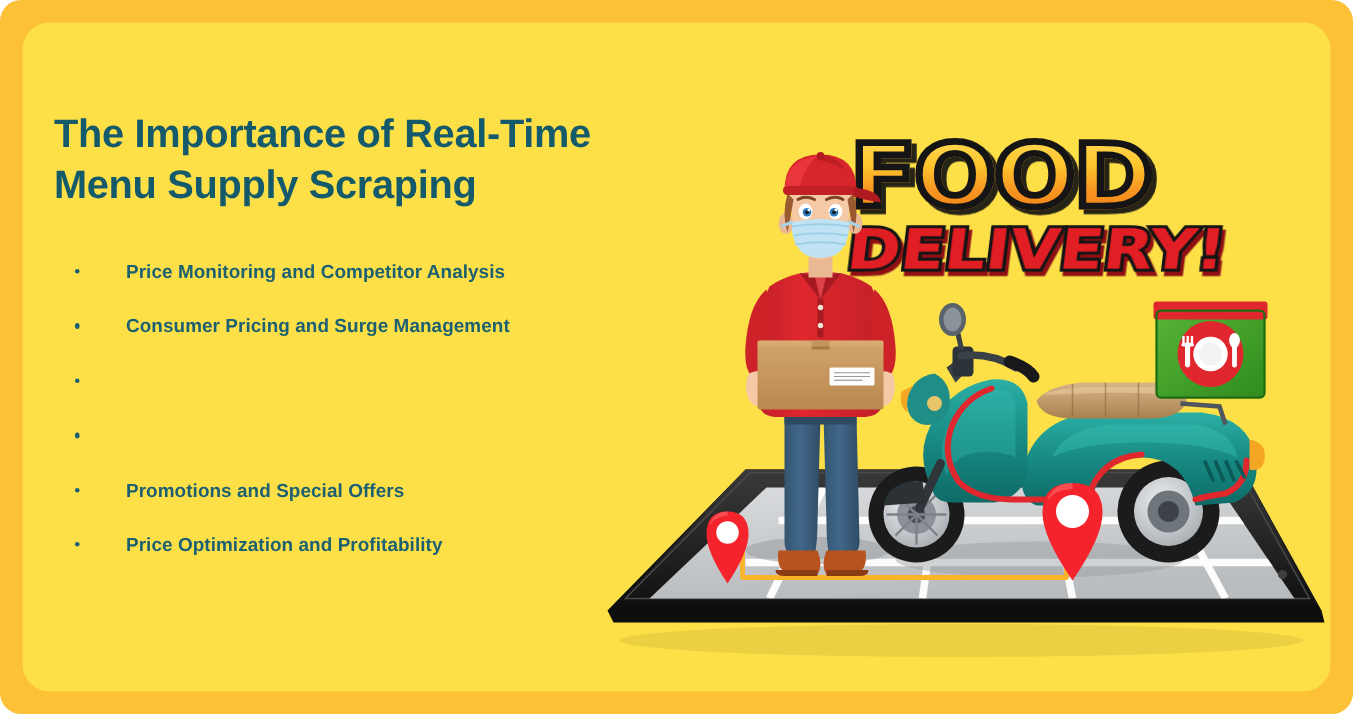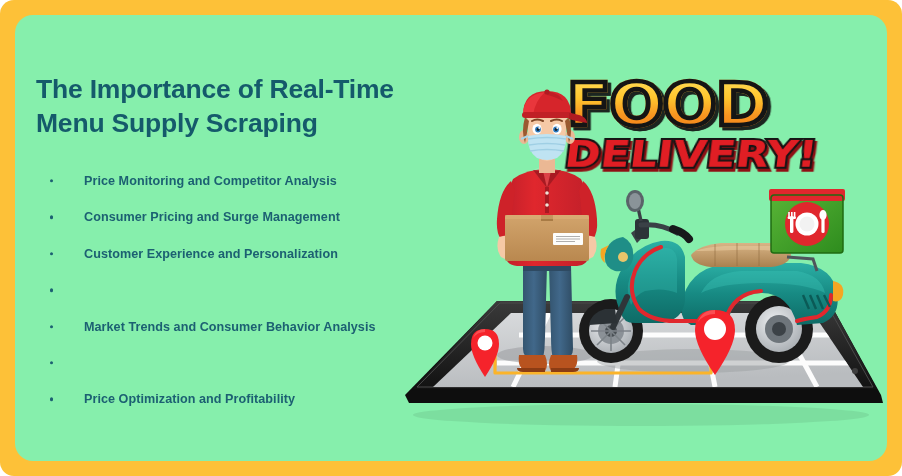--- a/index.html
+++ b/index.html
@@ -14,21 +14,21 @@
     position: relative;
     width: 902px; height: 476px;
     background: #FDC138;
     border-radius: 14px;
     overflow: hidden;
   }
   .inner-panel {
     position: absolute;
     left: 15px; top: 15px;
     width: 872px; height: 446px;
-    background: #86efac;
+    background: #fde047;
     border-radius: 18px;
     overflow: hidden;
   }
 
   
   .text-col {
     position: absolute;
     left: 21px; top: 58px;
     width: 430px;
   }
@@ -65,21 +65,21 @@
     color: #1C6072;
     font-size: 12.6px;
     font-weight: bold;
     letter-spacing: 0.05px;
     white-space: nowrap;
   }
 
   
   .art {
     position: absolute;
-    left: 370px; top: 4px;
+    left: 370px; top: 16px;
     width: 502px; height: 446px;
   }
 
   
   .wordart { position: absolute; left: 178px; top: 57px; width: 230px; height: 120px; }
   .wa-food, .wa-deliv {
     position: absolute;
     font-family: "DejaVu Sans", sans-serif;
     font-weight: bold;
     line-height: 1;
@@ -140,31 +140,27 @@
         <div class="bullet-row">
           <span class="bullet-dot"></span>
           <span class="bullet-text">Price Monitoring and Competitor Analysis</span>
         </div>
         <div class="bullet-row">
           <span class="bullet-dot"></span>
           <span class="bullet-text">Consumer Pricing and Surge Management</span>
         </div>
         <div class="bullet-row">
           <span class="bullet-dot"></span>
-          <span class="bullet-text">Customer Experience and Personalization</span>
-        </div>
-        <div class="bullet-row">
-          <span class="bullet-dot"></span>
-        </div>
-        <div class="bullet-row">
-          <span class="bullet-dot"></span>
-          <span class="bullet-text">Market Trends and Consumer Behavior Analysis</span>
-        </div>
-        <div class="bullet-row">
-          <span class="bullet-dot"></span>
+        </div>
+        <div class="bullet-row">
+          <span class="bullet-dot"></span>
+        </div>
+        <div class="bullet-row">
+          <span class="bullet-dot"></span>
+          <span class="bullet-text">Promotions and Special Offers</span>
         </div>
         <div class="bullet-row">
           <span class="bullet-dot"></span>
           <span class="bullet-text">Price Optimization and Profitability</span>
         </div>
       </div>
     </div>
 
     <div class="art">
 

